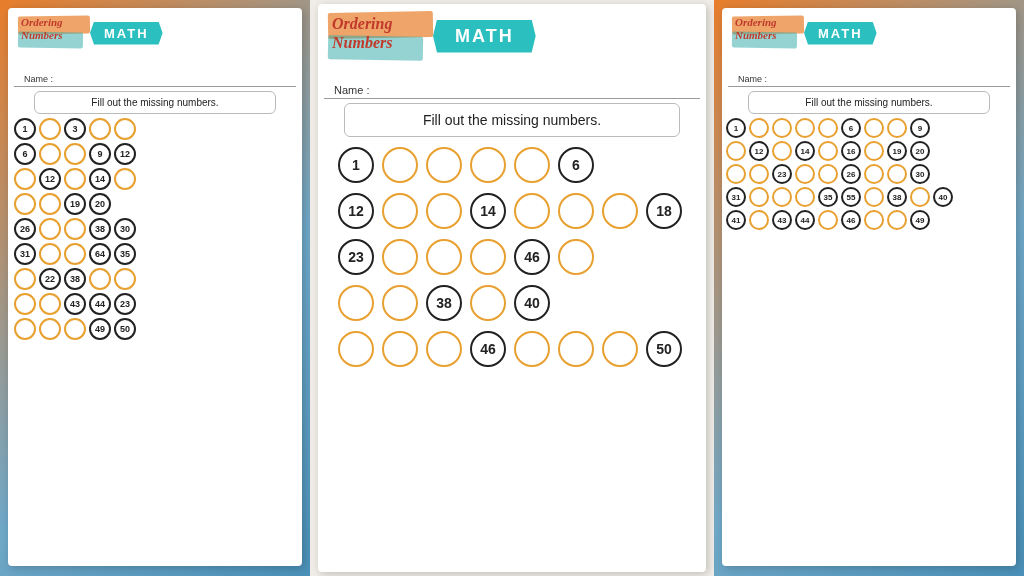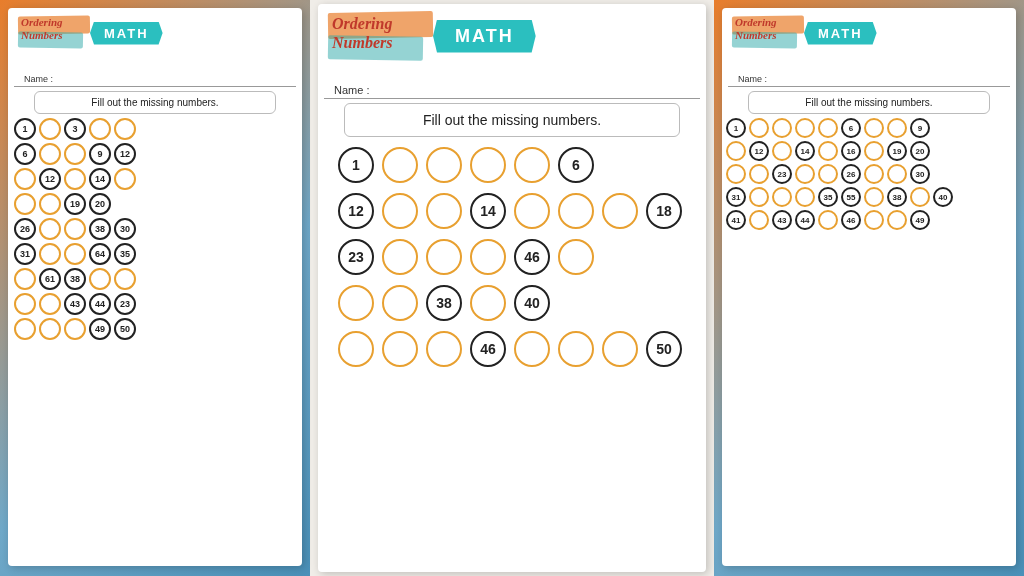--- a/index.html
+++ b/index.html
@@ -274,21 +274,21 @@
       </div>
       <div class="number-row">
         <div class="circle circle-sm circle-filled">31</div>
         <div class="circle circle-sm circle-empty"></div>
         <div class="circle circle-sm circle-empty"></div>
         <div class="circle circle-sm circle-filled">64</div>
         <div class="circle circle-sm circle-filled">35</div>
       </div>
       <div class="number-row">
         <div class="circle circle-sm circle-empty"></div>
-        <div class="circle circle-sm circle-filled">61</div>
+        <div class="circle circle-sm circle-filled">22</div>
         <div class="circle circle-sm circle-filled">38</div>
         <div class="circle circle-sm circle-empty"></div>
         <div class="circle circle-sm circle-empty"></div>
       </div>
       <div class="number-row">
         <div class="circle circle-sm circle-empty"></div>
         <div class="circle circle-sm circle-empty"></div>
         <div class="circle circle-sm circle-filled">43</div>
         <div class="circle circle-sm circle-filled">44</div>
         <div class="circle circle-sm circle-filled">23</div>

